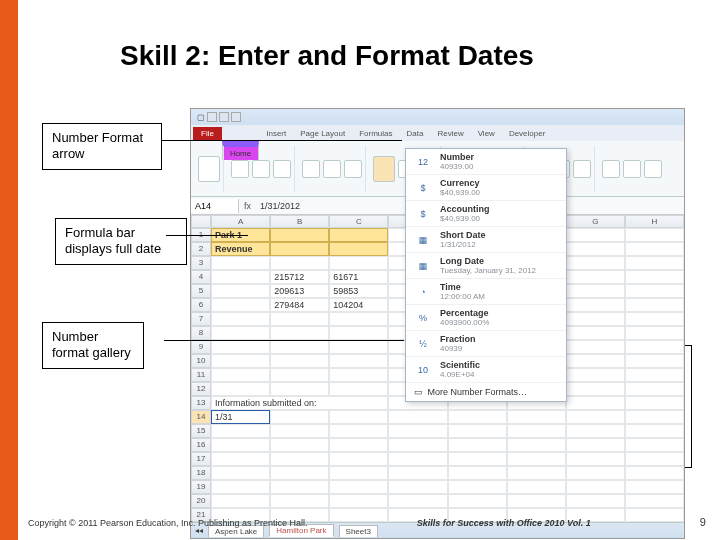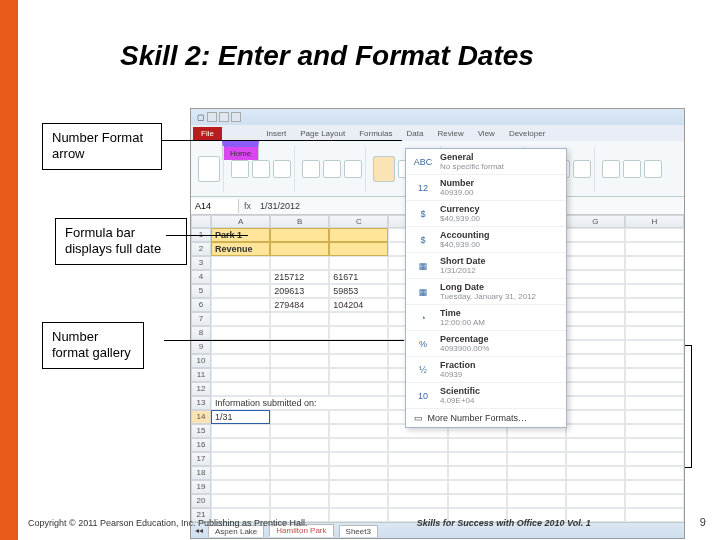--- a/index.html
+++ b/index.html
@@ -16,21 +16,20 @@
     left: 0; top: 0;
     width: 18px; height: 540px;
     background: #e55b17;
   }
   .title {
     position: absolute;
     left: 120px; top: 40px;
     font-size: 28px;
     font-weight: bold;
     color: #000;
-    font-style: italic;
   }
   .callout {
     position: absolute;
     background: #fff;
     border: 1px solid #000;
     padding: 6px 9px;
     font-size: 13px;
     line-height: 1.25;
   }
   .c1 { left: 42px; top: 123px; width: 120px; }
@@ -493,27 +492,20 @@
     <span>◂◂</span>
     <span class="sheet-tab">Aspen Lake</span>
     <span class="sheet-tab active">Hamilton Park</span>
     <span class="sheet-tab">Sheet3</span>
     <span style="flex:1"></span>
   </div>
 </div>
 
 <div class="dropdown">
   <div class="dd-item">
-    <div class="dd-icon">ABC</div>
-    <div class="dd-txt">
-        <div class="dd-name">General</div>
-        <div class="dd-ex">No specific format</div>
-      </div>
-  </div>
-  <div class="dd-item">
     <div class="dd-icon">12</div>
     <div class="dd-txt">
         <div class="dd-name">Number</div>
         <div class="dd-ex">40939.00</div>
       </div>
   </div>
   <div class="dd-item">
     <div class="dd-icon">$</div>
     <div class="dd-txt">
         <div class="dd-name">Currency</div>

